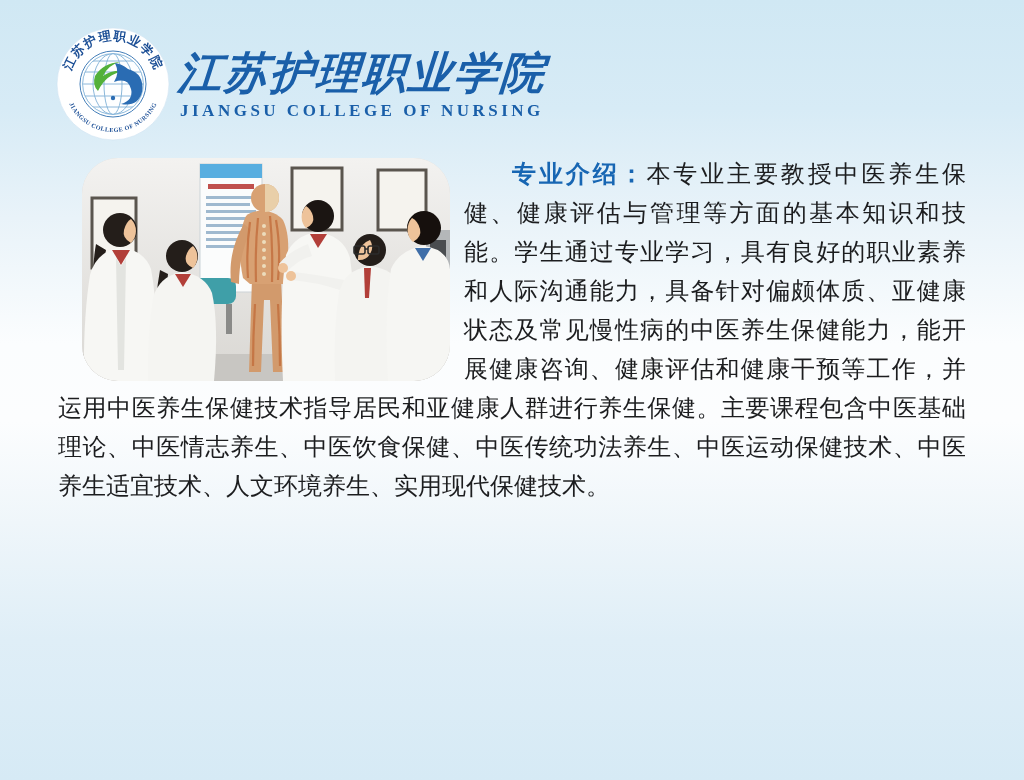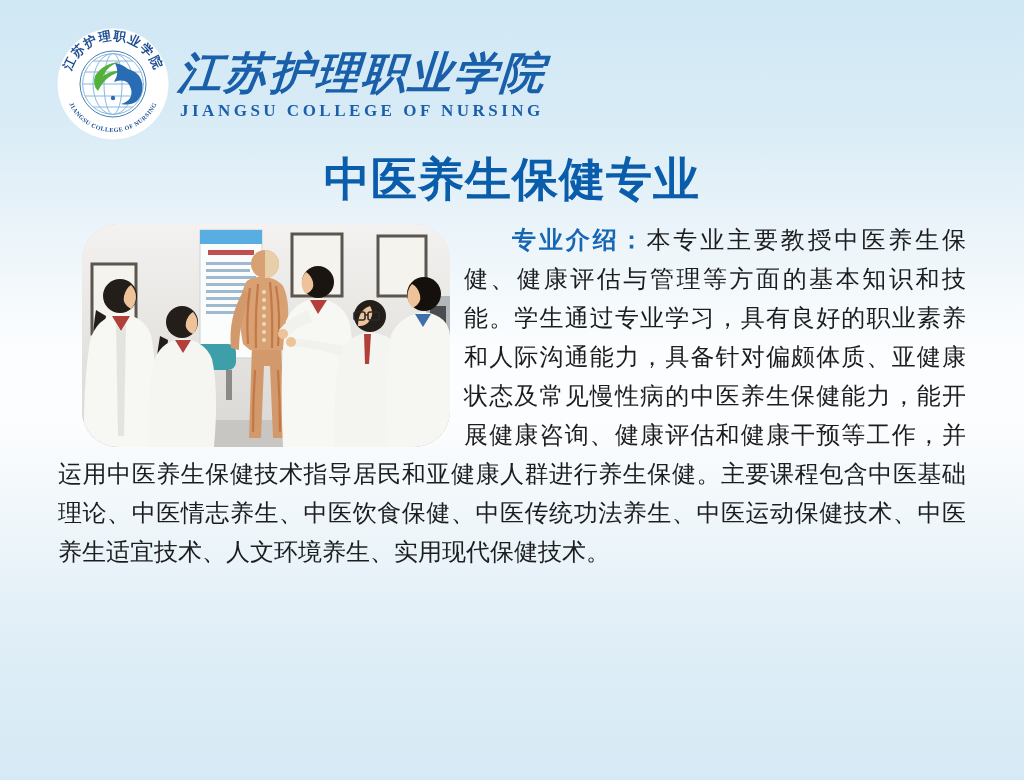--- a/index.html
+++ b/index.html
@@ -101,21 +101,20 @@
           </g>
         </g>
       </svg>
     </div>
     <div class="names">
       <div class="name-zh">江苏护理职业学院</div>
       <div class="name-en">JIANGSU COLLEGE OF NURSING</div>
     </div>
   </div>
 
-  <h1 class="title">中医养生保健专业</h1>
 
   <div class="content">
 
     <div class="photo">
       <svg viewBox="0 0 368 223" preserveAspectRatio="none" aria-hidden="true">
         <defs>
           <linearGradient id="wallG" x1="0" y1="0" x2="0" y2="1">
             <stop offset="0" stop-color="#f3f2f0"></stop>
               <stop offset="1" stop-color="#d9d7d3"></stop>
           </linearGradient>

